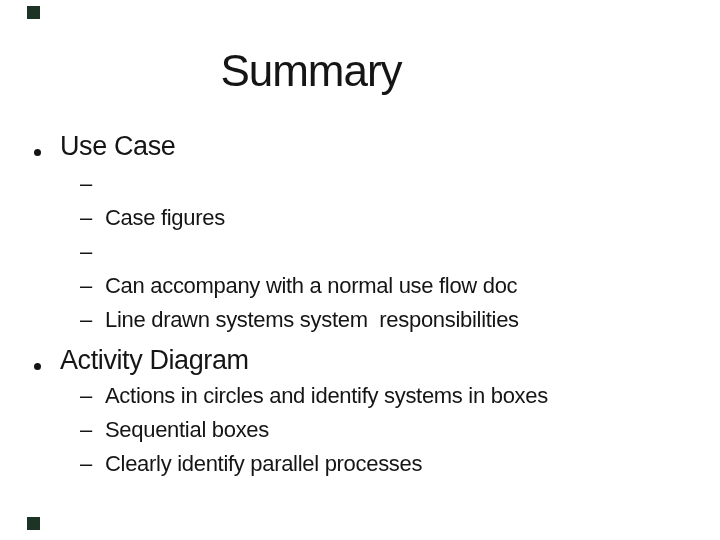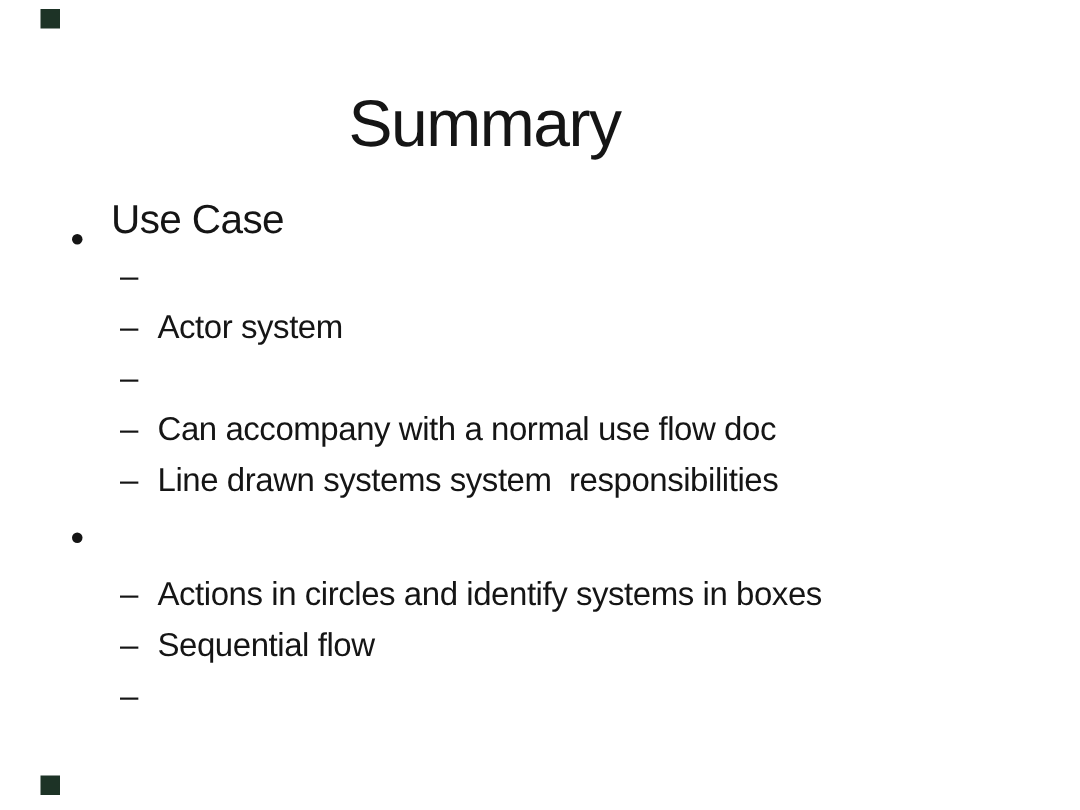--- a/index.html
+++ b/index.html
@@ -18,33 +18,33 @@
     width: 13px;
     height: 13px;
   }
   .corner-marker.top { top: 6px; }
   .corner-marker.bottom { top: 517px; }
   .title {
     position: absolute;
     top: 47px;
     left: 0;
     width: 622px;
-    margin: 12px;
+    margin: 0;
     text-align: center;
     font-size: 44px;
     line-height: 48px;
     font-weight: 400;
     letter-spacing: -1px;
     white-space: pre-wrap;
   }
   .l1 {
     position: absolute;
-    left: 48px;
+    left: 34px;
     display: flex;
-    align-items: flex-end;
+    align-items: center;
     font-size: 27px;
     line-height: 34px;
     letter-spacing: -0.4px;
   }
   .l1 .dot {
     flex: none;
     width: 7px;
     height: 7px;
     border-radius: 50%;
     background: #151515;
@@ -88,46 +88,48 @@
     <span class="dot"></span>
     <span class="l1-text">Use Case</span>
   </div>
 
   <div class="sublist pos-sublist1">
     <div class="l2">
       <span class="dash">–</span>
     </div>
     <div class="l2">
       <span class="dash">–</span>
-      <span class="l2-text">Actor system</span>
+      <span class="l2-text">Case figures</span>
     </div>
     <div class="l2">
       <span class="dash">–</span>
     </div>
     <div class="l2">
       <span class="dash">–</span>
       <span class="l2-text">Can accompany with a normal use flow doc</span>
     </div>
     <div class="l2">
       <span class="dash">–</span>
       <span class="l2-text">Line drawn systems system  responsibilities</span>
     </div>
   </div>
 
   <div class="l1 pos-activity">
     <span class="dot"></span>
+    <span class="l1-text">Activity Diagram</span>
   </div>
 
   <div class="sublist pos-sublist2">
     <div class="l2">
       <span class="dash">–</span>
       <span class="l2-text">Actions in circles and identify systems in boxes</span>
     </div>
     <div class="l2">
       <span class="dash">–</span>
-      <span class="l2-text">Sequential flow</span>
+      <span class="l2-text">Sequential boxes</span>
     </div>
     <div class="l2">
       <span class="dash">–</span>
+      <span class="l2-text">Clearly identify parallel processes</span>
     </div>
   </div>
 
 </div>
 
 </body></html>

